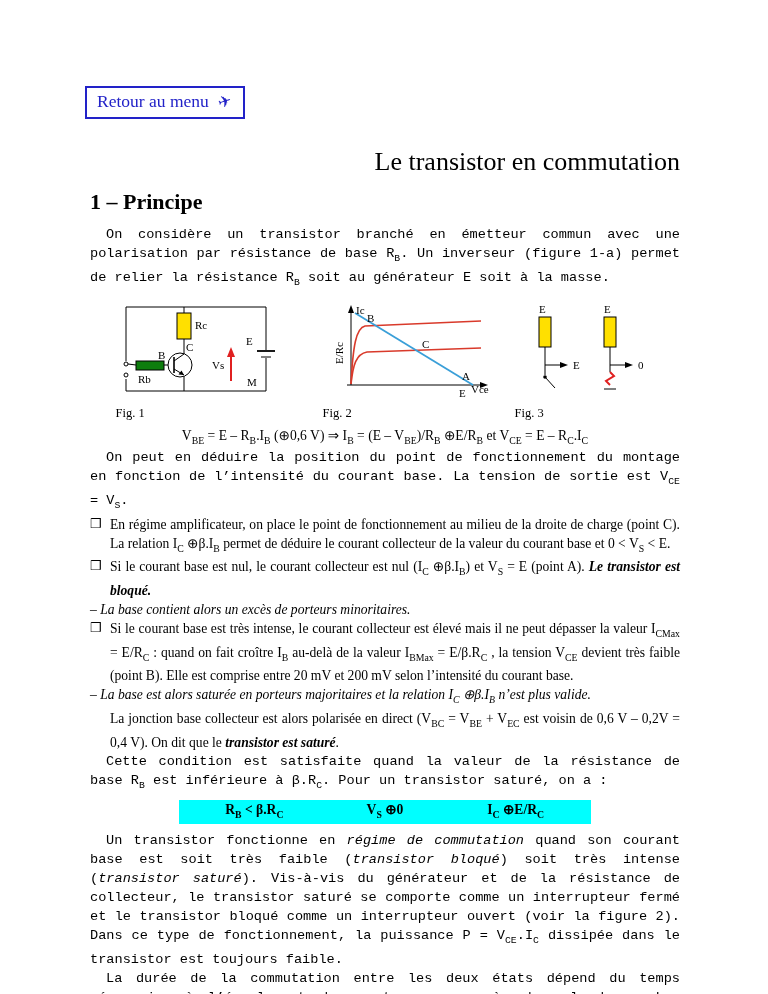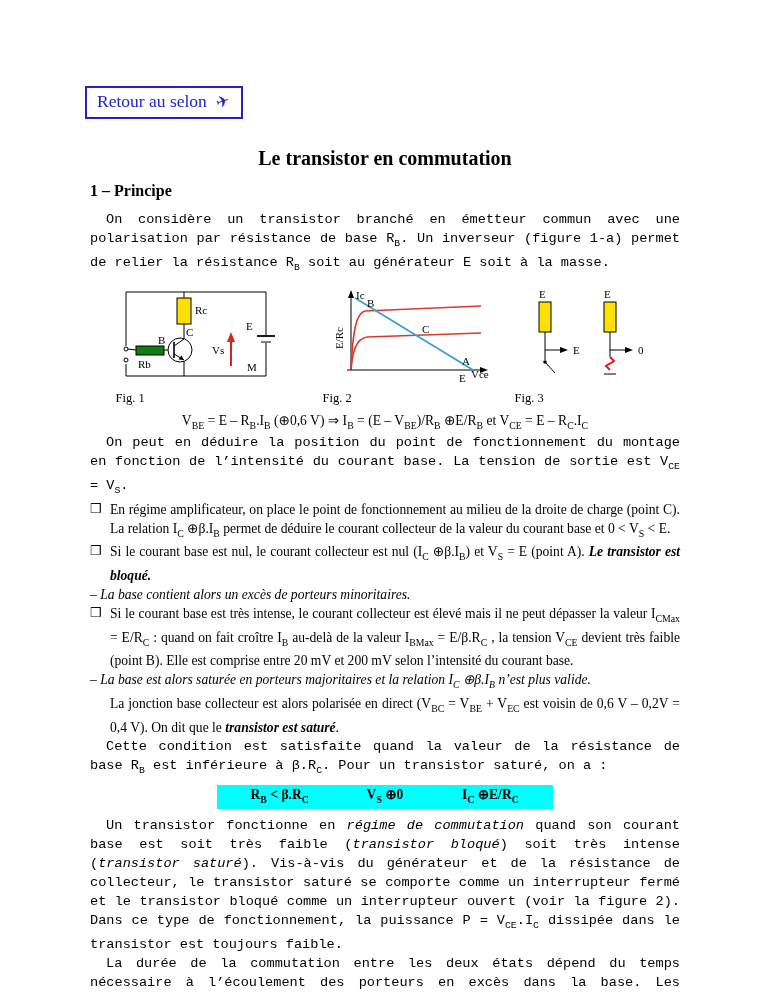--- a/index.html
+++ b/index.html
@@ -8,48 +8,48 @@
     width: 768px; height: 994px; background: #ffffff; overflow: hidden;
     font-family: "Liberation Serif", serif; color: #000;
   }
   .page { padding: 86px 88px 0 90px; }
   .backbox {
     display: inline-block; border: 2px solid #2222c8; color: #2222c8;
     font-size: 17.5px; padding: 3px 12px 5px 10px; margin-left: -5px; cursor: pointer;
     background: #fff;
   }
   .backbox .plane { display: inline-block; margin-left: 9px; transform: rotate(-18deg); font-size: 16px; }
-  h1.title { text-align: center; font-size: 20px; font-weight: bold; margin: 28px 0 12px; }
-  h2.sect { font-size: 16px; font-weight: bold; margin: 10px 0 10px; }
+  h1.title { text-align: right; font-size: 26px; font-weight: normal; margin: 28px 0 12px; }
+  h2.sect { font-size: 22px; font-weight: bold; margin: 10px 0 10px; }
   p, .para { font-size: 13.6px; line-height: 19px; margin: 0; text-align: justify; }
   .ind { text-indent: 16px; font-family: Liberation Mono, monospace; }
   sub { font-size: 0.72em; }
   .figrow { display: flex; justify-content: center; align-items: flex-end; gap: 22px; margin: 10px 0 6px; }
   figure { margin: 0; }
   figcaption { text-align: left; font-size: 12.5px; margin-top: 1px; }
   .eq { text-align: center; margin: 3px 0 2px; font-size: 13.6px; }
   .bullet { position: relative; padding-left: 20px; }
   .bullet .sq { position: absolute; left: 0; top: -1px; font-size: 13px; }
   .it { font-style: italic; }
   .blockind { padding-left: 20px; }
   .hlbar {
-    width: 336px; margin: 5px auto 7px; background: #00ffff;
+    width: 412px; margin: 5px auto 7px; background: #00ffff;
     display: grid; grid-template-columns: 1fr 1fr 1fr;
     font-weight: bold; font-size: 13.6px; line-height: 18px; padding: 1px 10px;
   }
   .hlbar span { text-align: center; }
   svg text { font-family: "Liberation Serif", serif; font-size: 11px; fill: #000; }
 </style>
 </head>
 <body>
 
 <div class="page">
 
   <div class="backbox">
-    <span>Retour au selon</span><span class="plane">✈</span>
+    <span>Retour au menu</span><span class="plane">✈</span>
   </div>
 
   <h1 class="title">Le transistor en commutation</h1>
 
   <h2 class="sect">1 – Principe</h2>
 
   <p class="ind">On considère un transistor branché en émetteur commun avec une polarisation par résistance de base R<sub>B</sub>. Un inverseur (figure 1-a) permet de relier la résistance R<sub>B</sub> soit au générateur E soit à la masse.</p>
 
   <div class="figrow">
 

